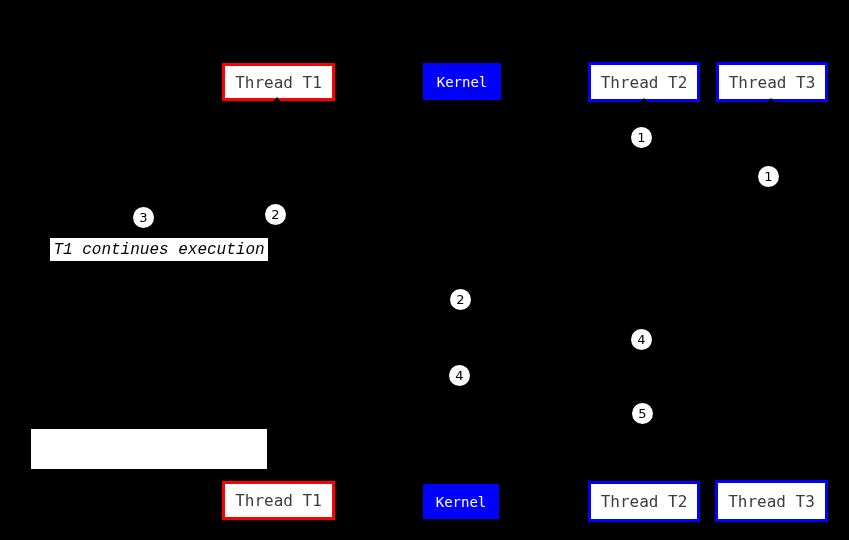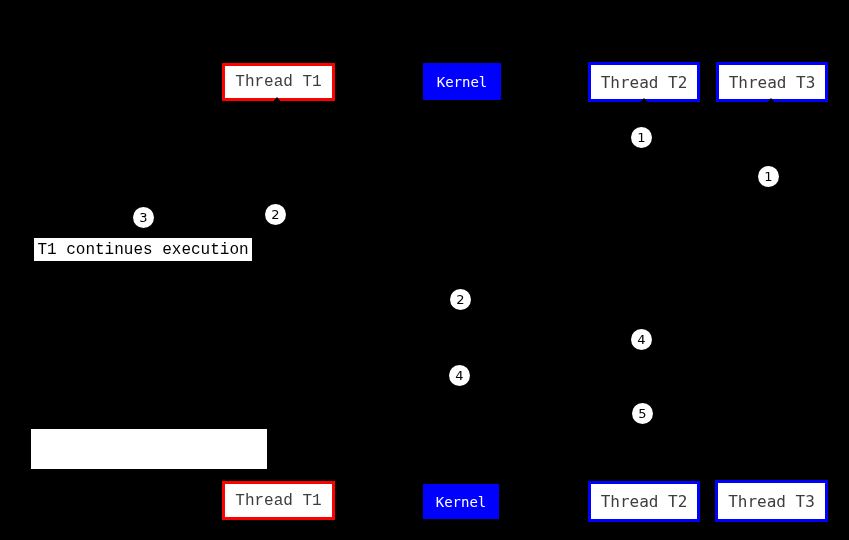--- a/index.html
+++ b/index.html
@@ -19,21 +19,21 @@
     box-sizing: border-box;
     background: var(--white, #fff);
     display: flex;
     align-items: center;
     justify-content: center;
     font-family: "DejaVu Sans Mono", monospace;
     font-size: 16px;
     color: var(--box-text, #3d3d3d);
     white-space: nowrap;
   }
-  .box.red   { border: 3px solid var(--red-border, #ff0000); font-family: Liberation Mono, monospace; }
+  .box.red   { border: 3px solid var(--red-border, #ff0000); }
   .box.blue  { border: 3px solid var(--blue, #0000fe); }
   .box.kernel {
     background: var(--blue, #0000fe);
     color: var(--white, #fff);
     border: none;
     font-size: 14px;
   }
   .badge {
     position: absolute;
     width: 21px;
@@ -91,21 +91,21 @@
 
   <div class="badge" style="left:631px; top:127px;">1</div>
   <div class="badge" style="left:758px; top:166px;">1</div>
   <div class="badge" style="left:133px; top:207px;">3</div>
   <div class="badge" style="left:265px; top:204px;">2</div>
   <div class="badge" style="left:450px; top:289px;">2</div>
   <div class="badge" style="left:631px; top:329px;">4</div>
   <div class="badge" style="left:449px; top:365px;">4</div>
   <div class="badge" style="left:632px; top:403px;">5</div>
 
-  <div class="annotation" style="left:32px; top:236px; width:222px; height:27px;">T1 continues execution</div>
+  <div class="annotation" style="left:48px; top:236px; width:222px; height:27px;font-style:italic;">T1 continues execution</div>
 
   <div class="blank-box" style="left:31px; top:429px; width:236px; height:40px;"></div>
 
   <div class="notch-down" style="left:271px; top:476px;"></div>
   <div class="notch-down" style="left:637px; top:476px;"></div>
   <div class="notch-down" style="left:765px; top:477px;"></div>
 
   <div class="box red" style="left:222px; top:481px; width:113px; height:39px;">Thread T1</div>
   <div class="box kernel" style="left:423px; top:484px; width:76px; height:35px;">Kernel</div>
   <div class="box blue" style="left:588px; top:481px; width:112px; height:41px;">Thread T2</div>

